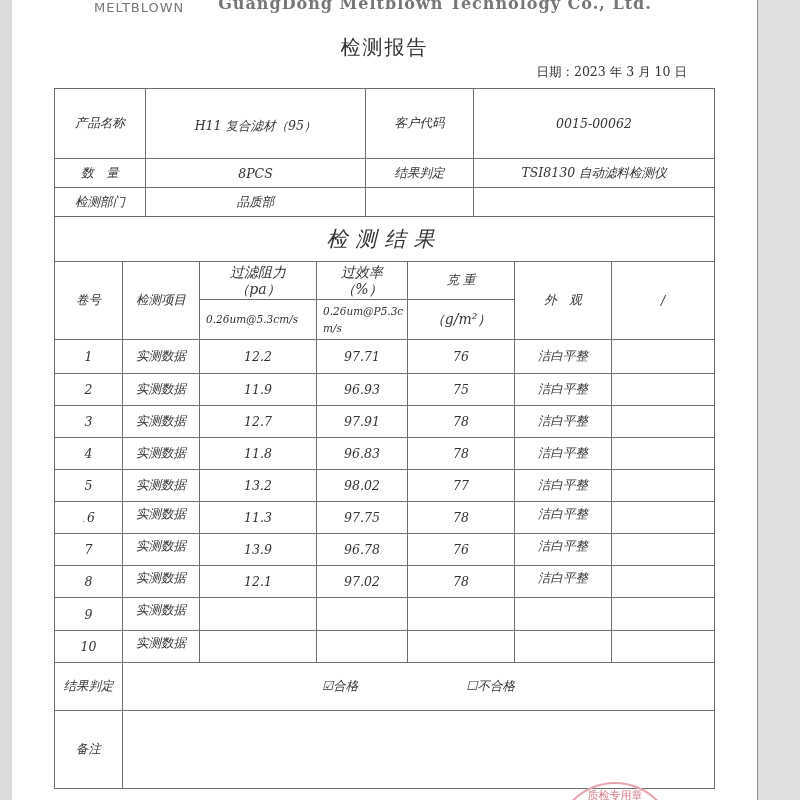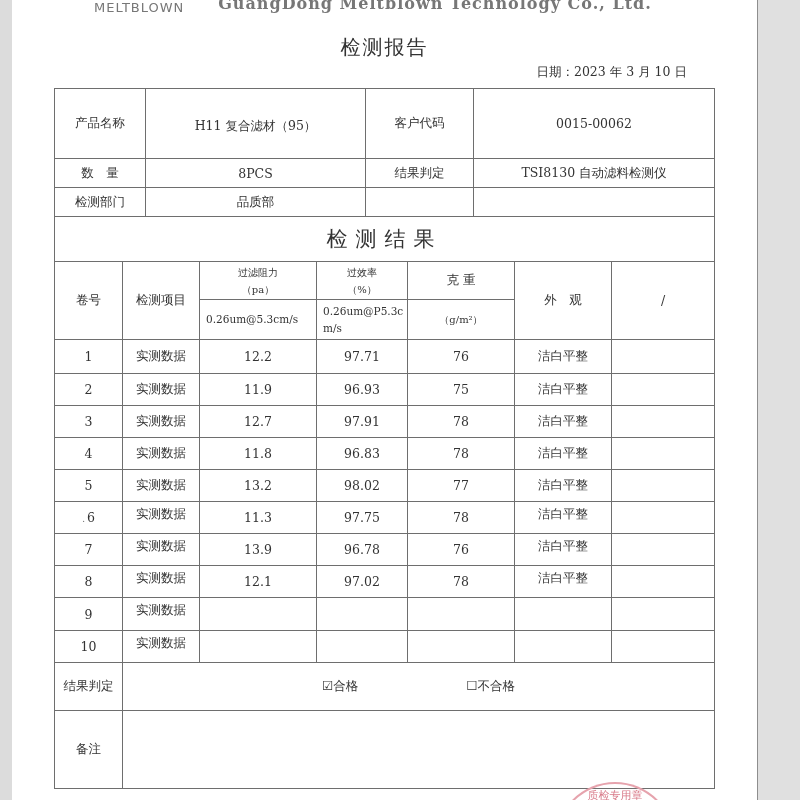--- a/index.html
+++ b/index.html
@@ -34,33 +34,33 @@
     }
     .doc-title {
       position: absolute; left: 12px; width: 745px; top: 34px; text-align: center;
       font-size: 20px; color: #333; letter-spacing: 2px;
     }
     .doc-date {
       position: absolute; left: 480px; width: 207px; top: 64px; text-align: right;
       font-size: 12.5px; color: #333;
     }
     table {
-      position: absolute; border-collapse: collapse; table-layout: fixed;
+      position: absolute; border-collapse: collapse; table-layout: fixed; font-style: italic;
     }
     td {
       border: 1.3px solid #6e6e6e;
       text-align: center; vertical-align: middle;
       font-size: 12.5px; color: #333;
       padding: 0;
       overflow: hidden;
     }
     .info-table { left: 54px; top: 88px; width: 660px; }
     .results-table { left: 54px; top: 216px; width: 660px; }
     .section-title { font-size: 21px; letter-spacing: 8px; height: 44px; }
-    .small { font-size: 10px; }
+    .small { font-size: 14px; }
     .leftsmall { font-size: 10.5px; text-align: left; padding-left: 6px; line-height: 17px; }
     .top-align { vertical-align: top; padding-top: 8px; }
     .checkbox-group { display: inline-block; }
     .check-gap { display: inline-block; width: 100px; }
     .stamp {
       position: absolute; left: 555px; top: 782px; width: 120px; height: 60px;
       border: 2px solid #e6a3ad; border-radius: 60px 60px 0 0;
       color: #d97b8a; font-size: 11px; text-align: center; padding-top: 4px;
       box-sizing: border-box;
     }

